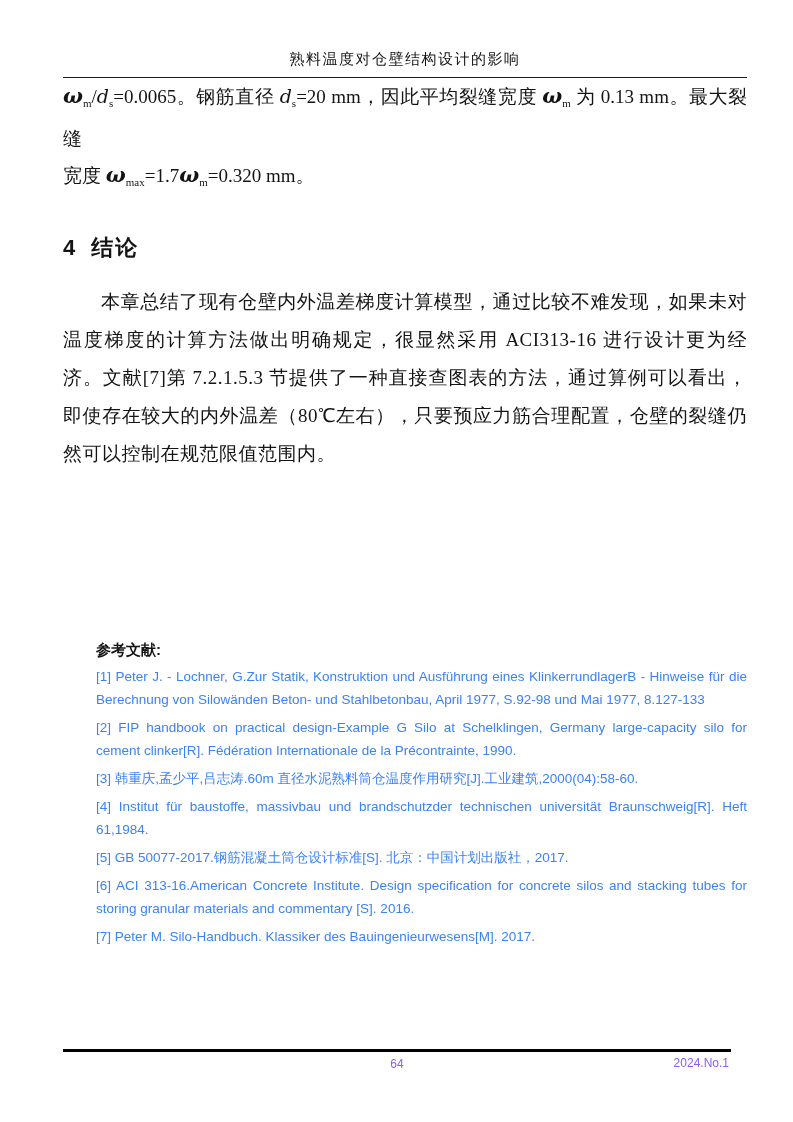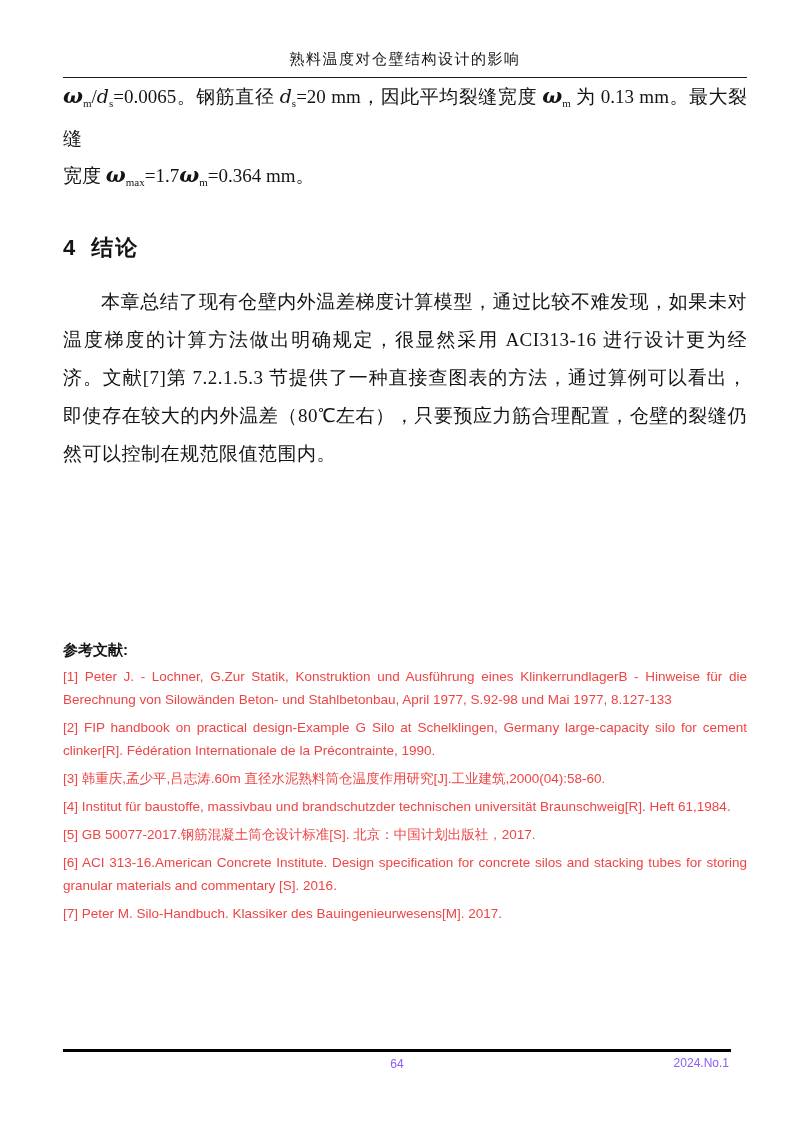--- a/index.html
+++ b/index.html
@@ -60,33 +60,33 @@
   .body-para {
     margin-top:20px;
     font-size:19px;
     line-height:38px;
     text-align:justify;
     text-indent:2em;
     letter-spacing:0.5px;
   }
 
   
-  .refs { margin-top:168px; }
+  .refs { margin-top:168px;margin-left:33px; }
   .refs-heading {
     font-size:15px;
     font-weight:bold;
     font-family:"Liberation Sans", sans-serif;
   }
   .ref-item {
     margin-top:5px;
     font-family:"Liberation Sans", sans-serif;
     font-size:13.5px;
     line-height:23px;
     text-align:justify;
-    color:#ef4444;
+    color:#3b82f6;
   }
 
   
   .footer {
     position:absolute;
     left:63px; right:62px;
     top:1049px;
     border-top:3px solid #000;
     height:26px;
     font-family:"Liberation Sans", sans-serif;
@@ -109,21 +109,21 @@
 
 <div class="page">
   <div class="inner">
 
     <div class="header">
       <span class="header-title">熟料温度对仓壁结构设计的影响</span>
     </div>
 
     <div class="formula-para">
       <div><span class="seg-omega">ω</span><span class="seg-sub">m</span><span class="seg-n">/</span><span class="seg-i">d</span><span class="seg-sub">s</span><span class="seg-n">=0.0065。钢筋直径 </span><span class="seg-i">d</span><span class="seg-sub">s</span><span class="seg-n">=20 mm，因此平均裂缝宽度 </span><span class="seg-omega">ω</span><span class="seg-sub">m</span><span class="seg-n"> 为 0.13 mm。最大裂缝</span></div>
-      <div><span class="seg-n">宽度 </span><span class="seg-omega">ω</span><span class="seg-sub">max</span><span class="seg-n">=1.7</span><span class="seg-omega">ω</span><span class="seg-sub">m</span><span class="seg-n">=0.364 mm。</span></div>
+      <div><span class="seg-n">宽度 </span><span class="seg-omega">ω</span><span class="seg-sub">max</span><span class="seg-n">=1.7</span><span class="seg-omega">ω</span><span class="seg-sub">m</span><span class="seg-n">=0.320 mm。</span></div>
     </div>
 
     <div class="section-heading">
       <span class="heading-number">4</span><span>结论</span>
     </div>
 
     <div class="body-para">本章总结了现有仓壁内外温差梯度计算模型，通过比较不难发现，如果未对温度梯度的计算方法做出明确规定，很显然采用 ACI313-16 进行设计更为经济。文献[7]第 7.2.1.5.3 节提供了一种直接查图表的方法，通过算例可以看出，即使存在较大的内外温差（80℃左右），只要预应力筋合理配置，仓壁的裂缝仍然可以控制在规范限值范围内。</div>
 
     <div class="refs">
       <div class="refs-heading">参考文献:</div>

